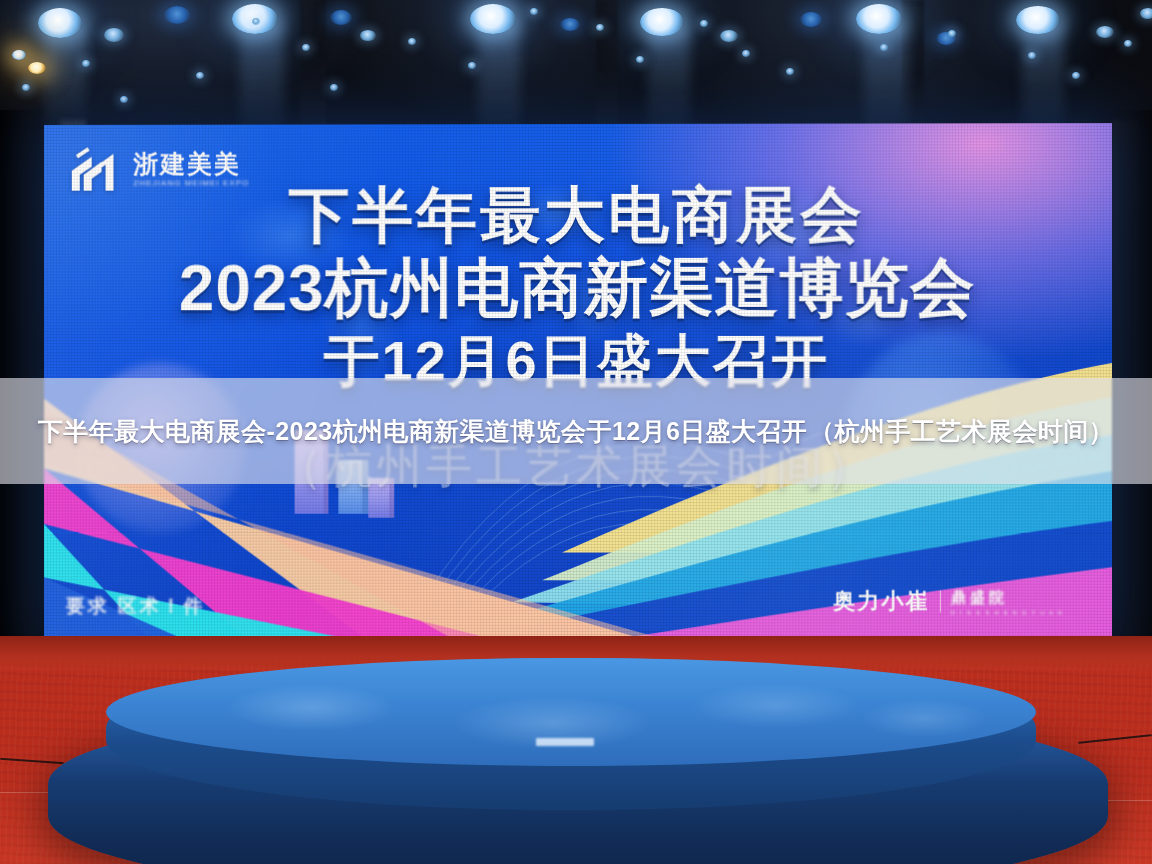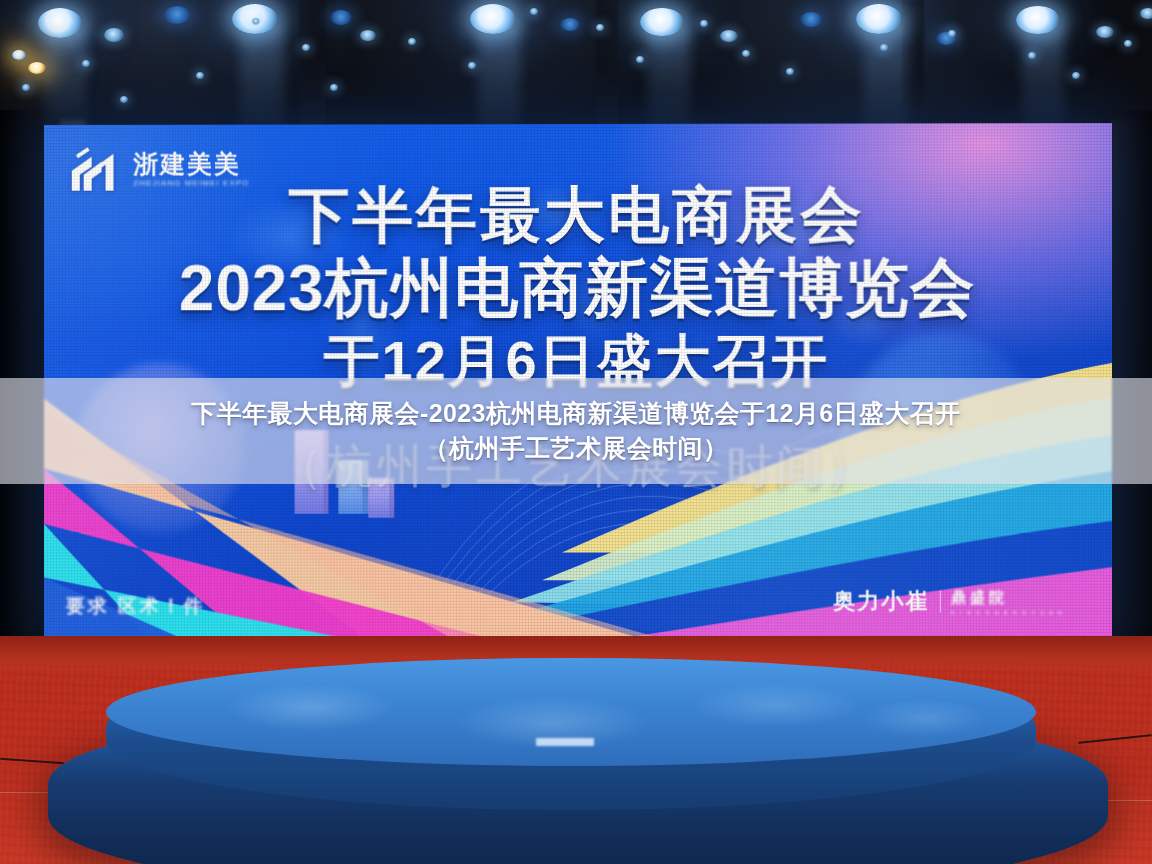--- a/index.html
+++ b/index.html
@@ -259,21 +259,21 @@
   }
 
   
   .caption-veil {
     position: absolute;
     left: 0; top: 378px;
     width: 1152px; height: 106px;
     background: rgba(228,228,236,.62);
     backdrop-filter: blur(1px);
     display: flex;
-    flex-direction: column;
+    flex-direction: row;
     align-items: center;
     justify-content: center;
     gap: 2px;
     z-index: 40;
   }
   .caption-line {
     color: #ffffff;
     font-weight: 700;
     white-space: nowrap;
     text-shadow:

